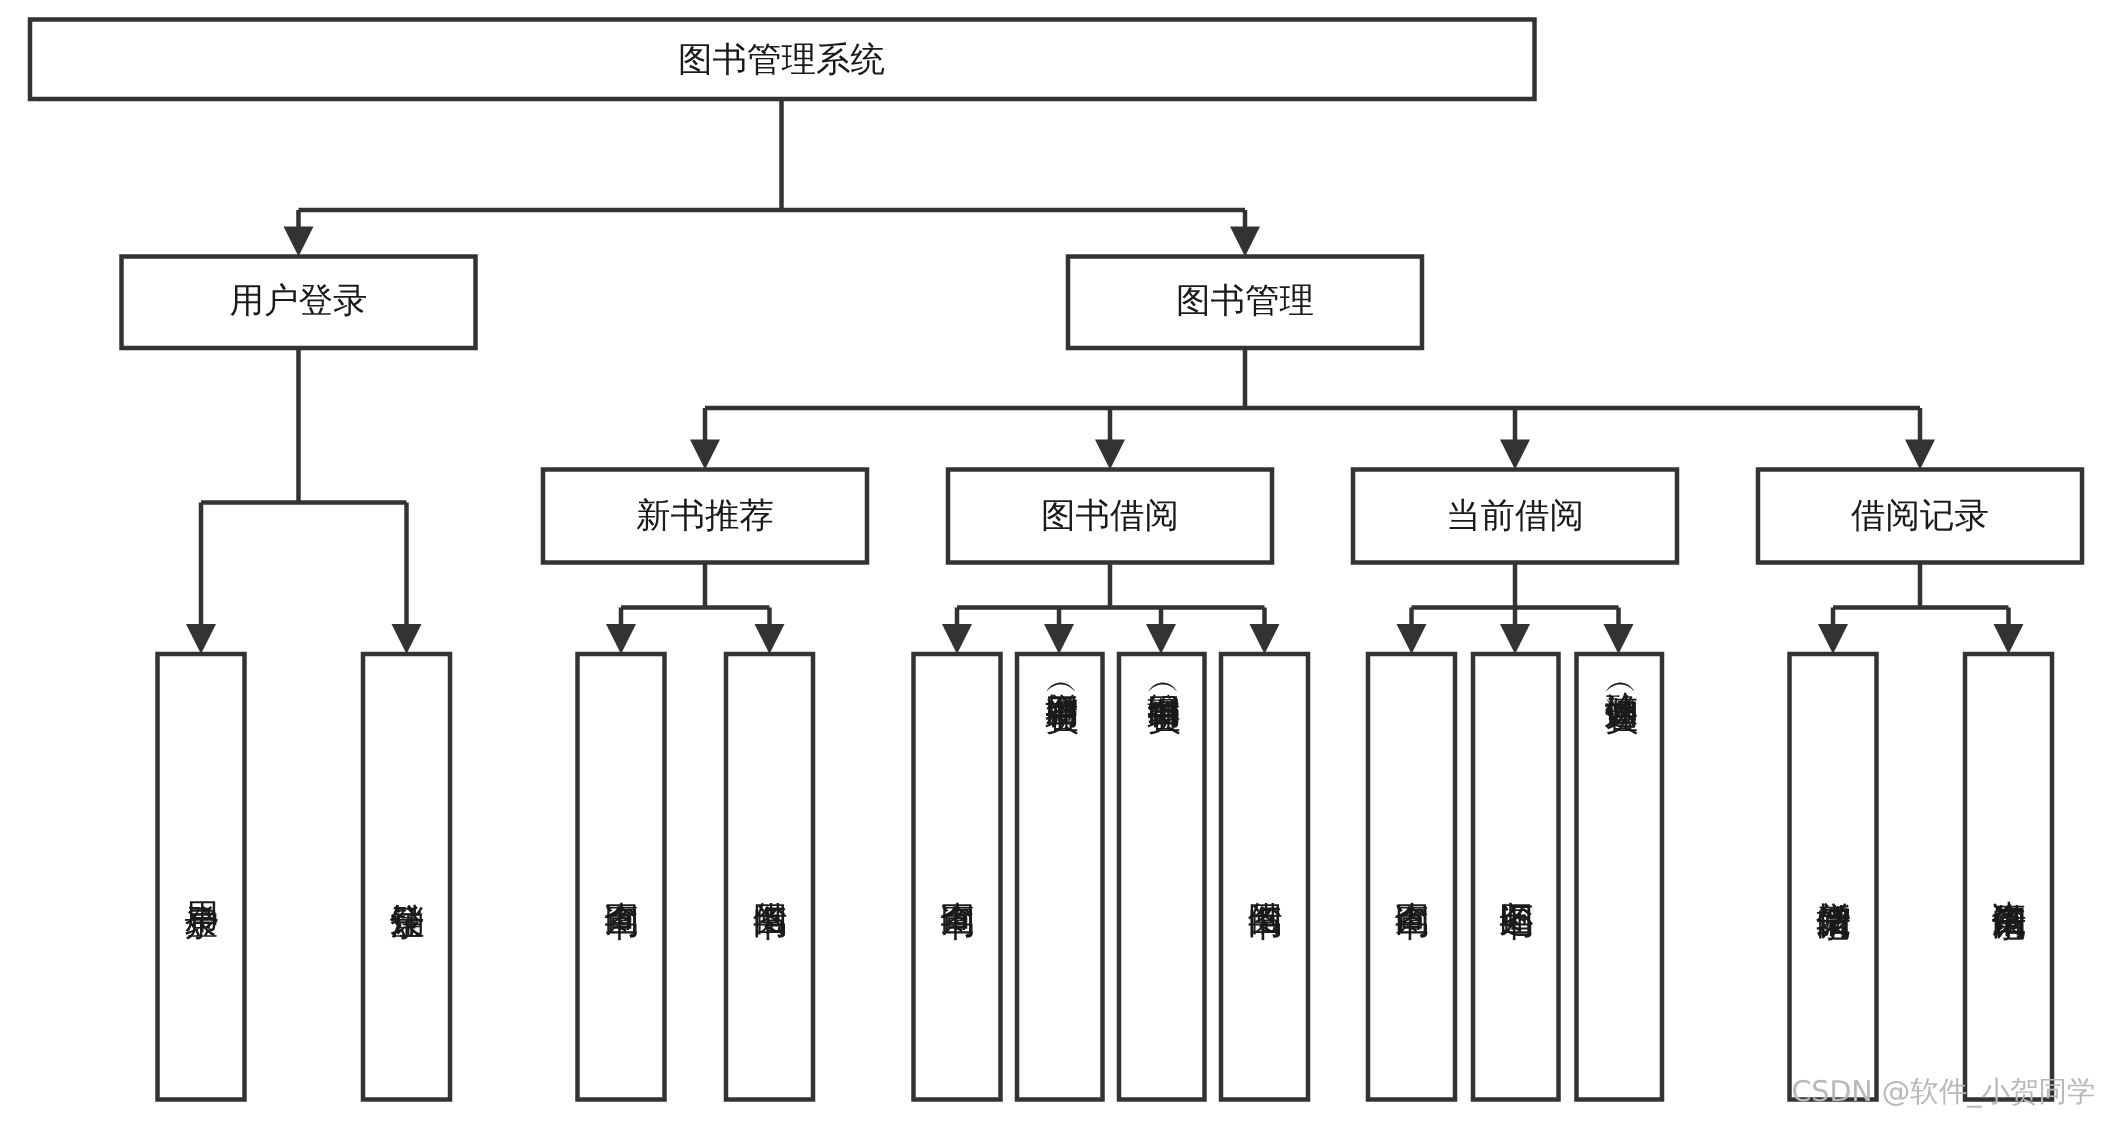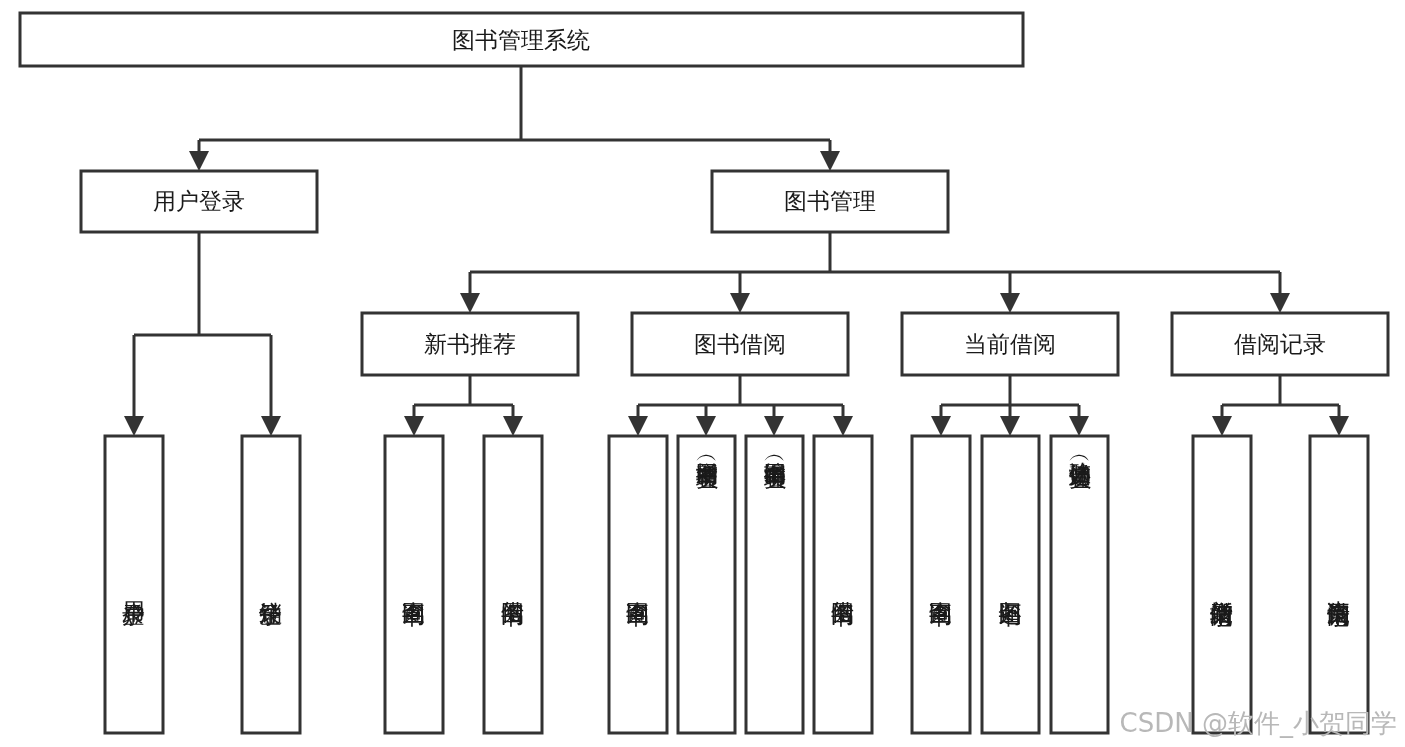--- a/index.html
+++ b/index.html
@@ -69,21 +69,21 @@
     text-align: center;
   }
   .leaf-label.narrow {
     font-size: 22px;
   }
   .watermark {
     position: absolute;
     right: 8px;
     bottom: 6px;
     font-family: "DejaVu Sans", "Liberation Sans", sans-serif;
-    font-size: 26px;
+    font-size: 19px;
     color: #b8b8b8;
     white-space: nowrap;
     pointer-events: none;
   }
 </style>
 </head>
 <body>
 
 <div id="diagram-root">
 

